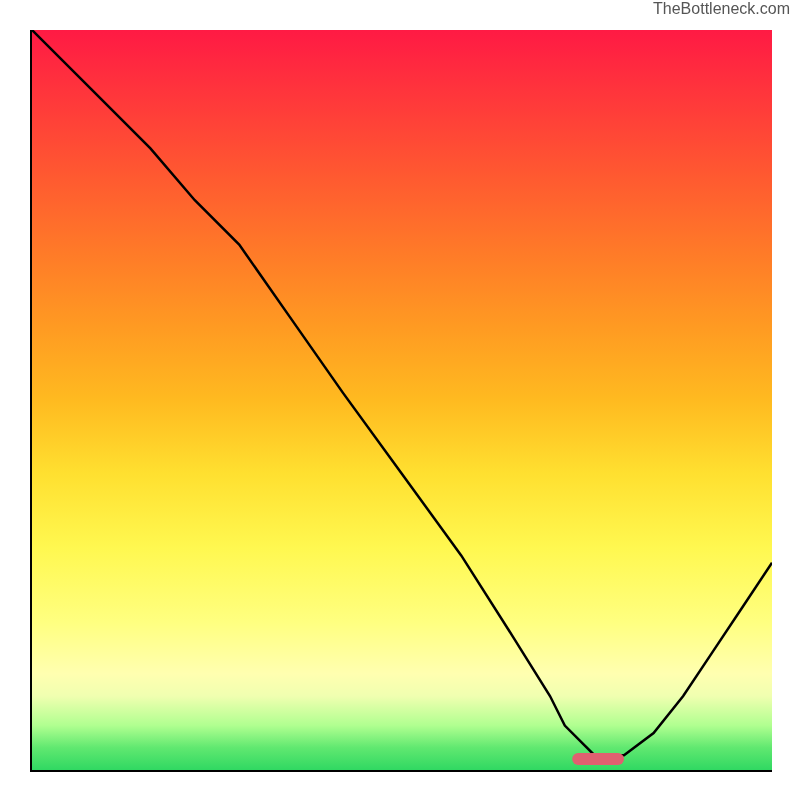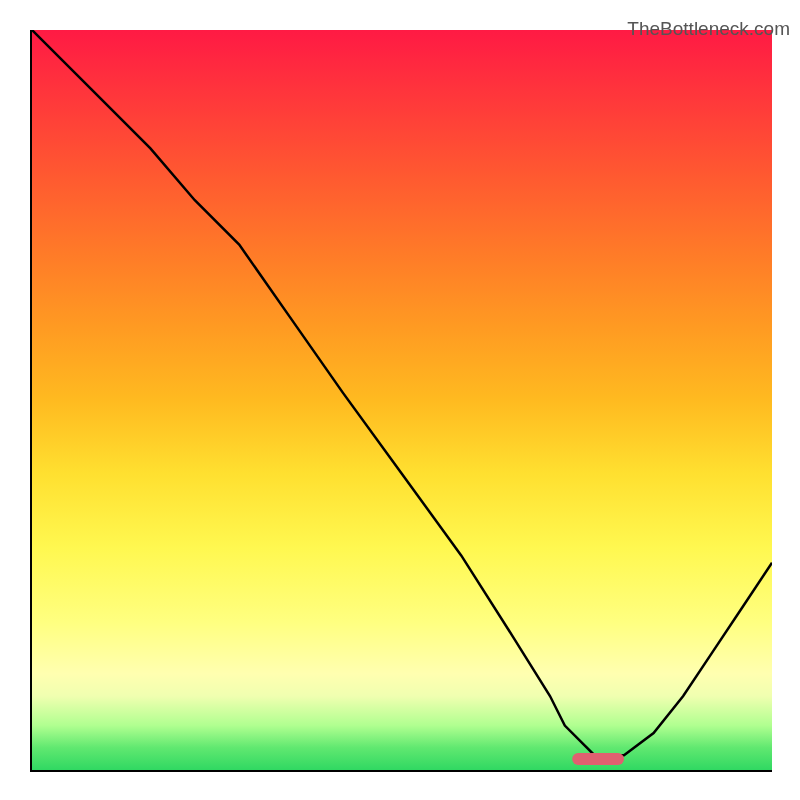--- a/index.html
+++ b/index.html
@@ -6,24 +6,24 @@
     margin: 0;
     padding: 0;
     width: 800px;
     height: 800px;
     background: #ffffff;
     font-family: Arial, sans-serif;
     position: relative;
   }
   .watermark {
     position: absolute;
-    top: 18px;
+    top: 0;
     right: 10px;
     color: #555;
-    font-size: 19px;
+    font-size: 16px;
     font-weight: 500;
     z-index: 10;
   }
   .plot-area {
     position: absolute;
     left: 30px;
     top: 30px;
     width: 740px;
     height: 740px;
     border-left: 2px solid #000;

